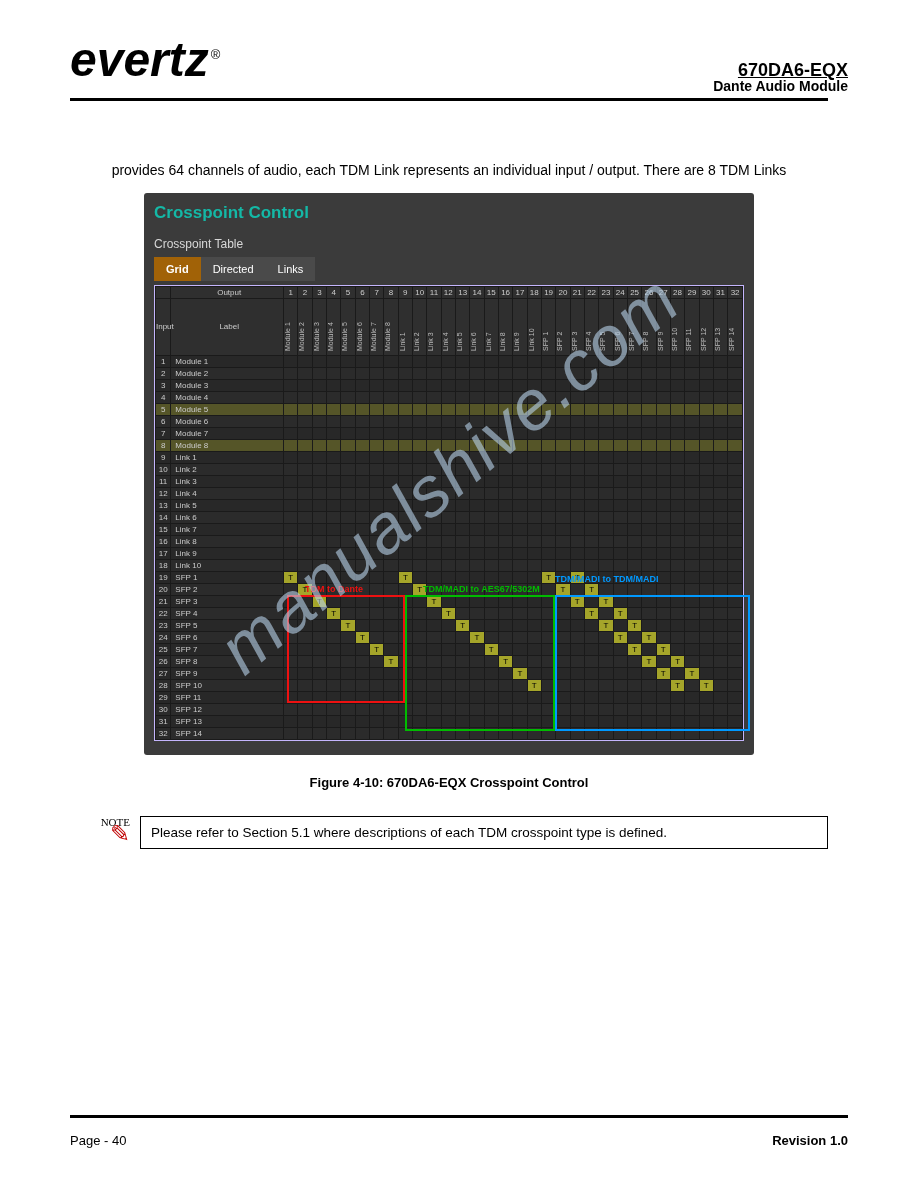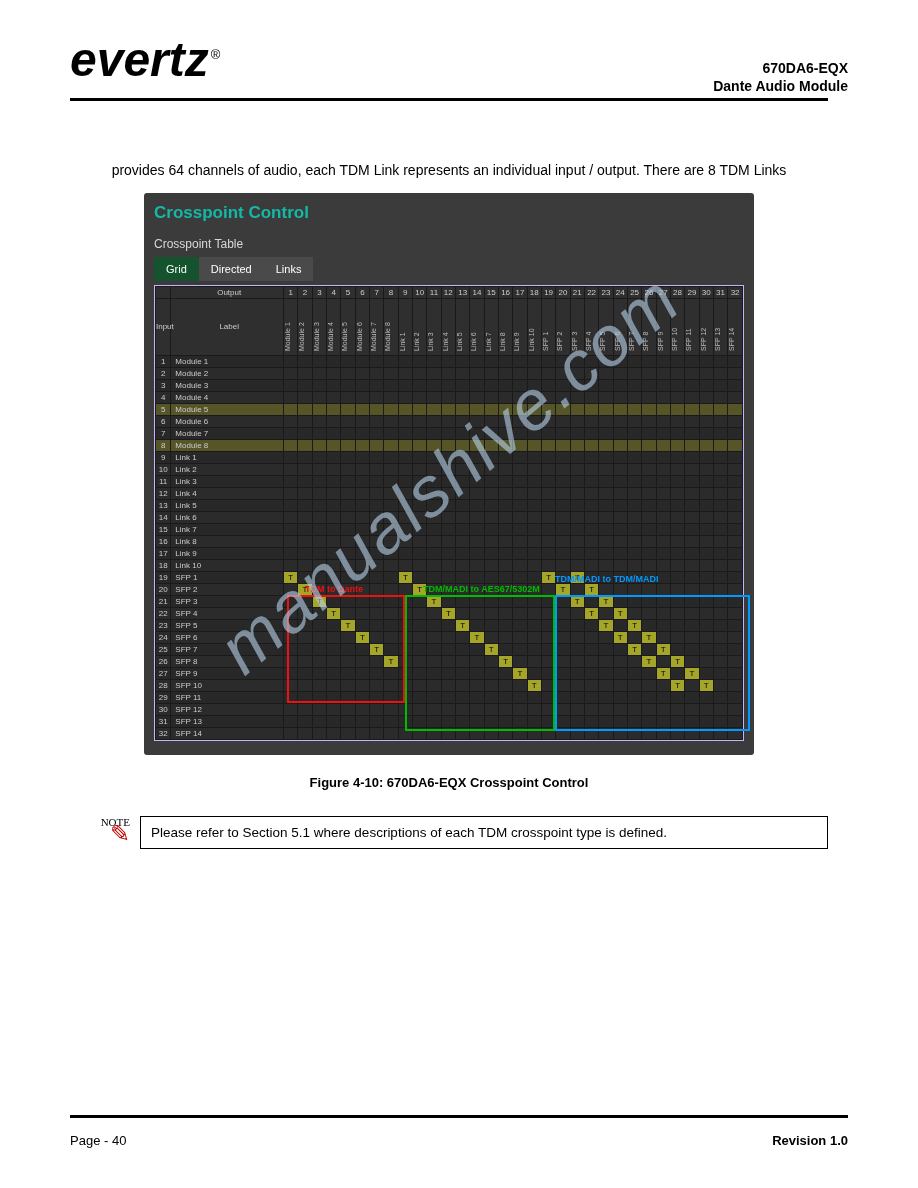--- a/index.html
+++ b/index.html
@@ -17,21 +17,21 @@
     height: 100%;
   }
   .top-hr { border: none; border-top: 3px solid #000; margin-top: 60px; }
   .bot-hr { border: none; border-top: 3px solid #000; position: absolute; left: 70px; right: 70px; bottom: 70px; }
 
   
   .logo { position: absolute; top: 30px; left: 70px; height: 60px; display:flex; align-items:center;}
   .logo-text { font-size: 48px; font-weight: 900; font-style: italic; line-height: 1; }
   .logo-text .reg { font-size: 13px; font-style: normal; font-weight: normal; vertical-align: super; margin-left: 2px;}
 
-  .doc-title { position: absolute; top: 60px; right: 70px; font-size: 14px; font-weight: bold; text-align: center;}
+  .doc-title { position: absolute; top: 60px; right: 70px; font-size: 18px; font-weight: bold; text-align: center; text-decoration: underline;}
   .doc-sub  { position: absolute; top: 78px; right: 70px; font-size: 14px; font-weight: bold; text-align: left;}
 
   .body-text { font-size: 14px; line-height: 1.4; text-align: center; }
   .section-block { margin-top: 60px; }
   .para { margin-top: 8px; }
 
   
   .ui {
     margin: 12px auto 0 auto;
     width: 610px;
@@ -39,21 +39,21 @@
     border-radius: 3px;
     color: #d8d8d8;
     font-size: 9px;
     padding: 10px 10px 14px 10px;
     position: relative;
   }
   .ui h2 { font-size: 17px; font-weight: bold; color: #14b8a6; margin-bottom: 14px;}
   .ui .subhead { font-size: 12px; margin-bottom: 6px;}
   .tabs { display:flex; gap:0; margin-bottom: 4px;}
   .tab { padding: 6px 12px; font-size: 11px; color:#fff; background:#4a4a4a; cursor:pointer;}
-  .tab.active { background:#14532d; }
+  .tab.active { background:#a16207;font-weight:bold; }
 
   .grid-wrap {
     position: relative;
     background:#282828;
     border:1px solid #c4b5fd;
   }
   table.cp { border-collapse: collapse; width:100%; table-layout: fixed;}
   table.cp td, table.cp th {
     border: 1px solid #1a1a1a;
     padding: 0;

